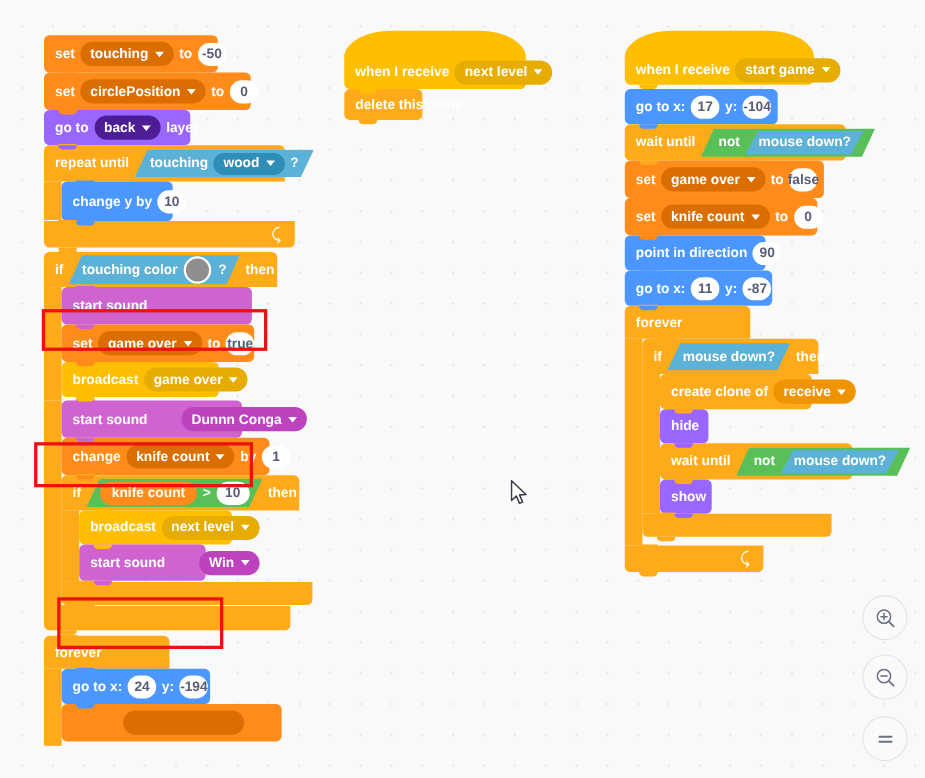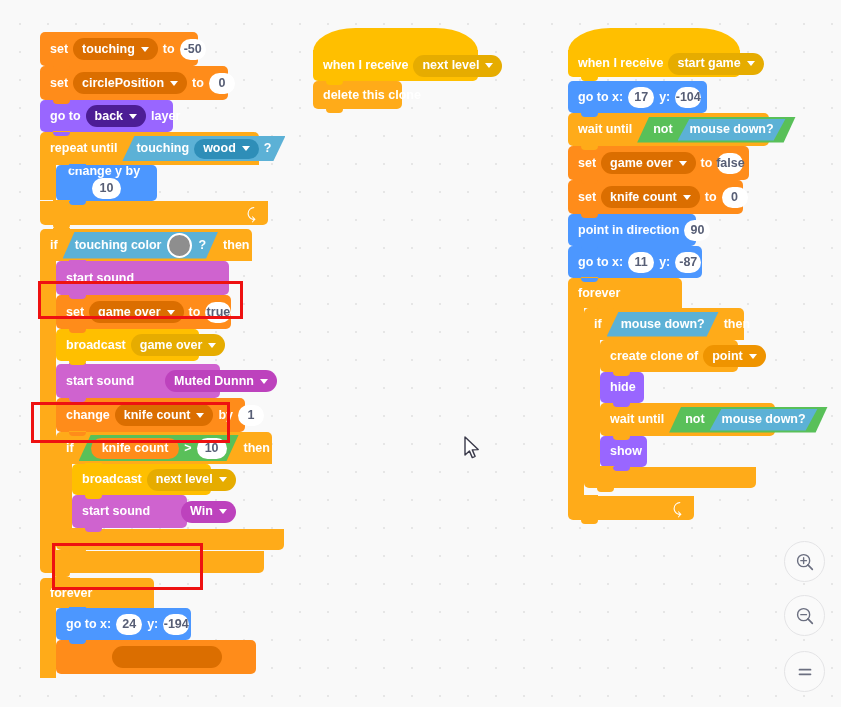--- a/index.html
+++ b/index.html
@@ -199,21 +199,21 @@
         <span class="field c-sensing-d" style="height:20px;margin:0 5px;">
           <span>wood</span>
             <i class="arrow"></i>
         </span>
         <span>?</span>
       </span>
     </div>
     <div style="display:flex;">
       <div class="c-arm c-control" style="height:35px;"></div>
       <div>
-        <div class="blk c-motion notch-top notch-bot" style="width:101px;height:36px;margin-top:0;flex-direction:column;">
+        <div class="blk c-motion notch-top notch-bot" style="width:101px;height:36px;margin-top:0;">
           <span>change y by</span>
           <span class="field num">10</span>
         </div>
       </div>
     </div>
     <div class="c-foot c-control" style="width:216px;height:24px;">
       <span class="loop-arrow">⤸</span>
     </div>
   </div>
 
@@ -253,21 +253,21 @@
       </div>
     </div>
 
     <div style="display:flex;">
       <div class="c-arm c-control" style="height:187px;"></div>
       <div>
 
         <div class="blk c-sound notch-top notch-bot" style="width:164px;height:34px;">
           <span>start sound</span>
           <span class="field c-sound-d">
-            <span>Muted Dunnn</span>
+            <span>Dunnn Conga</span>
               <i class="arrow"></i>
           </span>
         </div>
         <div class="blk c-vars notch-bot" style="width:189px;height:34px;">
           <span>change</span>
           <span class="field c-vars-d">
             <span>knife count</span>
               <i class="arrow"></i>
           </span>
           <span>by</span>
@@ -333,21 +333,21 @@
 </div>
 
 <div class="script" style="left:313px;top:50px;">
   <div class="blk hat c-events" style="width:165px;height:31px;">
     <span>when I receive</span>
     <span class="field c-events-d">
       <span>next level</span>
         <i class="arrow"></i>
     </span>
   </div>
-  <div class="blk c-control notch-bot" style="width:89px;height:28px;">
+  <div class="blk c-control notch-bot" style="width:71px;height:28px;">
     <span>delete this clone</span>
   </div>
 </div>
 
 <div class="script" style="left:568px;top:50px;">
   <div class="blk hat c-events" style="width:172px;height:27px;">
     <span>when I receive</span>
     <span class="field c-events-d">
       <span>start game</span>
         <i class="arrow"></i>
@@ -414,21 +414,21 @@
             <span>if</span>
             <span class="hex c-sensing" style="height:25px;padding:0 14px;">mouse down?</span>
             <span>then</span>
           </div>
           <div style="display:flex;text-align:center;">
             <div class="c-arm c-control" style="height:127px;"></div>
             <div>
               <div class="blk c-control notch-top notch-bot" style="width:138px;height:32px;">
                 <span>create clone of</span>
                 <span class="field c-control-d">
-                  <span>point</span>
+                  <span>receive</span>
                     <i class="arrow"></i>
                 </span>
               </div>
               <div class="blk c-looks notch-bot" style="width:44px;height:31px;">
                 <span>hide</span>
               </div>
               <div class="blk c-control notch-bot" style="width:175px;height:33px;">
                 <span>wait until</span>
                 <span class="hex c-operators outer" style="height:26px;">
                   <span>not</span>

